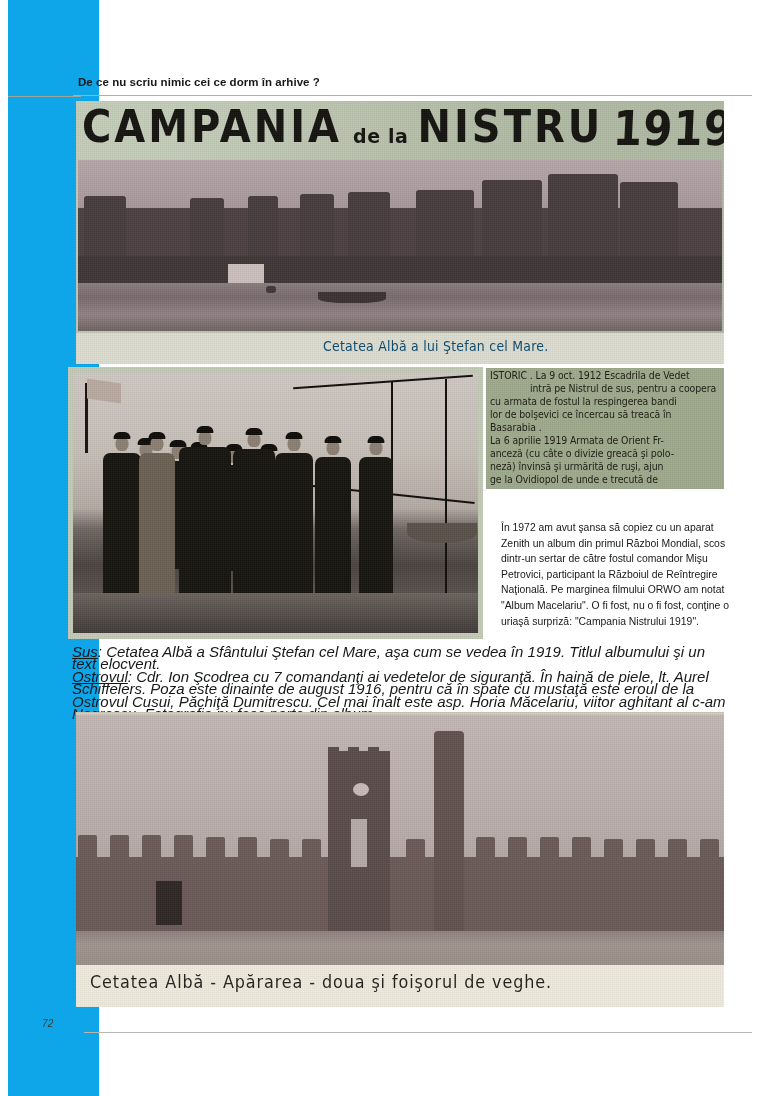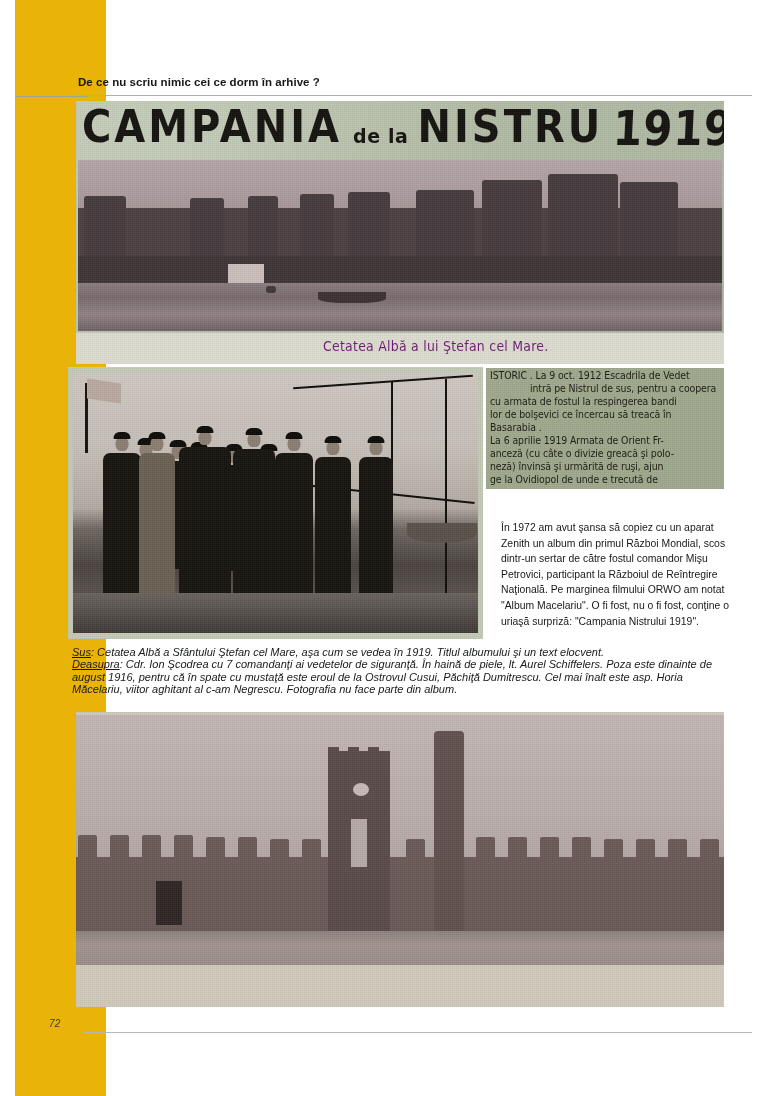--- a/index.html
+++ b/index.html
@@ -12,23 +12,23 @@
   #page {
     position: relative;
     width: 767px; height: 1096px;
     background: #ffffff;
     overflow: hidden;
   }
 
   
   #sidebar {
     position: absolute;
-    left: 15px; top: 0;
+    left: 8px; top: 0;
     width: 91px; height: 1096px;
-    background: #eab308;
+    background: #0ea5e9;
   }
   #sidebar-rule {
     position: absolute;
     left: 0; top: 96px;
     width: 73px; height: 1px;
     background: #9aa79a;
   }
   #page-number {
     position: absolute;
     left: 34px; top: 1018px;
@@ -160,21 +160,21 @@
     position: absolute;
     left: 0; top: 232px;
     width: 648px; height: 31px;
     background: #dcdcd0;
   }
   #caption-hand-top span {
     position: absolute;
     left: 247px; top: 6px;
     font-family: "DejaVu Sans", sans-serif;
     font-size: 12.5px;
-    color: #701a75;
+    color: #0c4a6e;
     letter-spacing: .25px;
     white-space: nowrap;
     transform: scaleY(1.06);
   }
 
   
   #album-mid {
     position: absolute;
     left: 68px; top: 367px;
     width: 415px; height: 272px;
@@ -253,21 +253,21 @@
     color: #16181a;
     text-align: left;
     margin-top: 18px;
   }
 
   
   #captions {
     position: absolute;
     left: 72px; top: 646px;
     width: 656px;
-    font-size: 11px;
+    font-size: 15px;
     line-height: 12.4px;
     font-style: italic;
     color: #16181a;
   }
   #captions p { margin: 0 0 0 0; }
   #captions u { text-decoration: underline; }
 
   
   #album-bottom {
     position: absolute;
@@ -421,21 +421,21 @@
     <div class="hline" style="top:106px;">ge la Ovidiopol de unde e trecută de</div>
   </div>
 
   <div id="body-text">În 1972 am avut şansa să copiez cu un aparat Zenith un album din primul Război Mondial, scos dintr-un sertar de către fostul comandor Mişu Petrovici, participant la Războiul de Reîntregire Naţională. Pe marginea filmului ORWO am notat "Album Macelariu". O fi fost, nu o fi fost, conţine o uriaşă surpriză: "Campania Nistrului 1919".</div>
 
   <div id="captions">
     <p>
       <u>Sus</u><span>: Cetatea Albă a Sfântului Ştefan cel Mare, aşa cum se vedea în 1919. Titlul albumului şi un text elocvent.</span>
     </p>
     <p>
-      <u>Deasupra</u><span>: Cdr. Ion Şcodrea cu 7 comandanţi ai vedetelor de siguranţă. În haină de piele, lt. Aurel Schiffelers. Poza este dinainte de august 1916, pentru că în spate cu mustaţă este eroul de la Ostrovul Cusui, Păchiţă Dumitrescu. Cel mai înalt este asp. Horia Măcelariu, viitor aghitant al c-am Negrescu. Fotografia nu face parte din album.</span>
+      <u>Ostrovul</u><span>: Cdr. Ion Şcodrea cu 7 comandanţi ai vedetelor de siguranţă. În haină de piele, lt. Aurel Schiffelers. Poza este dinainte de august 1916, pentru că în spate cu mustaţă este eroul de la Ostrovul Cusui, Păchiţă Dumitrescu. Cel mai înalt este asp. Horia Măcelariu, viitor aghitant al c-am Negrescu. Fotografia nu face parte din album.</span>
     </p>
   </div>
 
   <div id="album-bottom" class="grain">
     <div id="photo-fortress-interior">
       <div class="int-sky"></div>
 
       <div class="int-wall" style="left:0; right:0; top:142px; height:78px;"></div>
       <div class="merlon" style="left:2px;   top:120px;"></div>
       <div class="merlon" style="left:34px;  top:120px;"></div>
@@ -463,17 +463,20 @@
       <div style="position:absolute; left:277px; top:68px; width:16px; height:13px; background:#c6bab7; border-radius:50%;"></div>
       <div style="position:absolute; left:275px; top:104px; width:16px; height:48px; background:#b6aaa7;"></div>
 
       <div class="int-column" style="left:358px; top:16px; width:30px; height:224px;"></div>
 
       <div style="position:absolute; left:80px; top:166px; width:26px; height:44px; background:#2f2624;"></div>
 
       <div class="int-ground" style="height:34px;"></div>
     </div>
 
+    <div id="caption-hand-bottom">
+      <span>Cetatea Albă - Apărarea - doua şi foişorul de veghe.</span>
+    </div>
   </div>
 
   <div id="footer-rule"></div>
 
 </div>
 
 </body></html>

